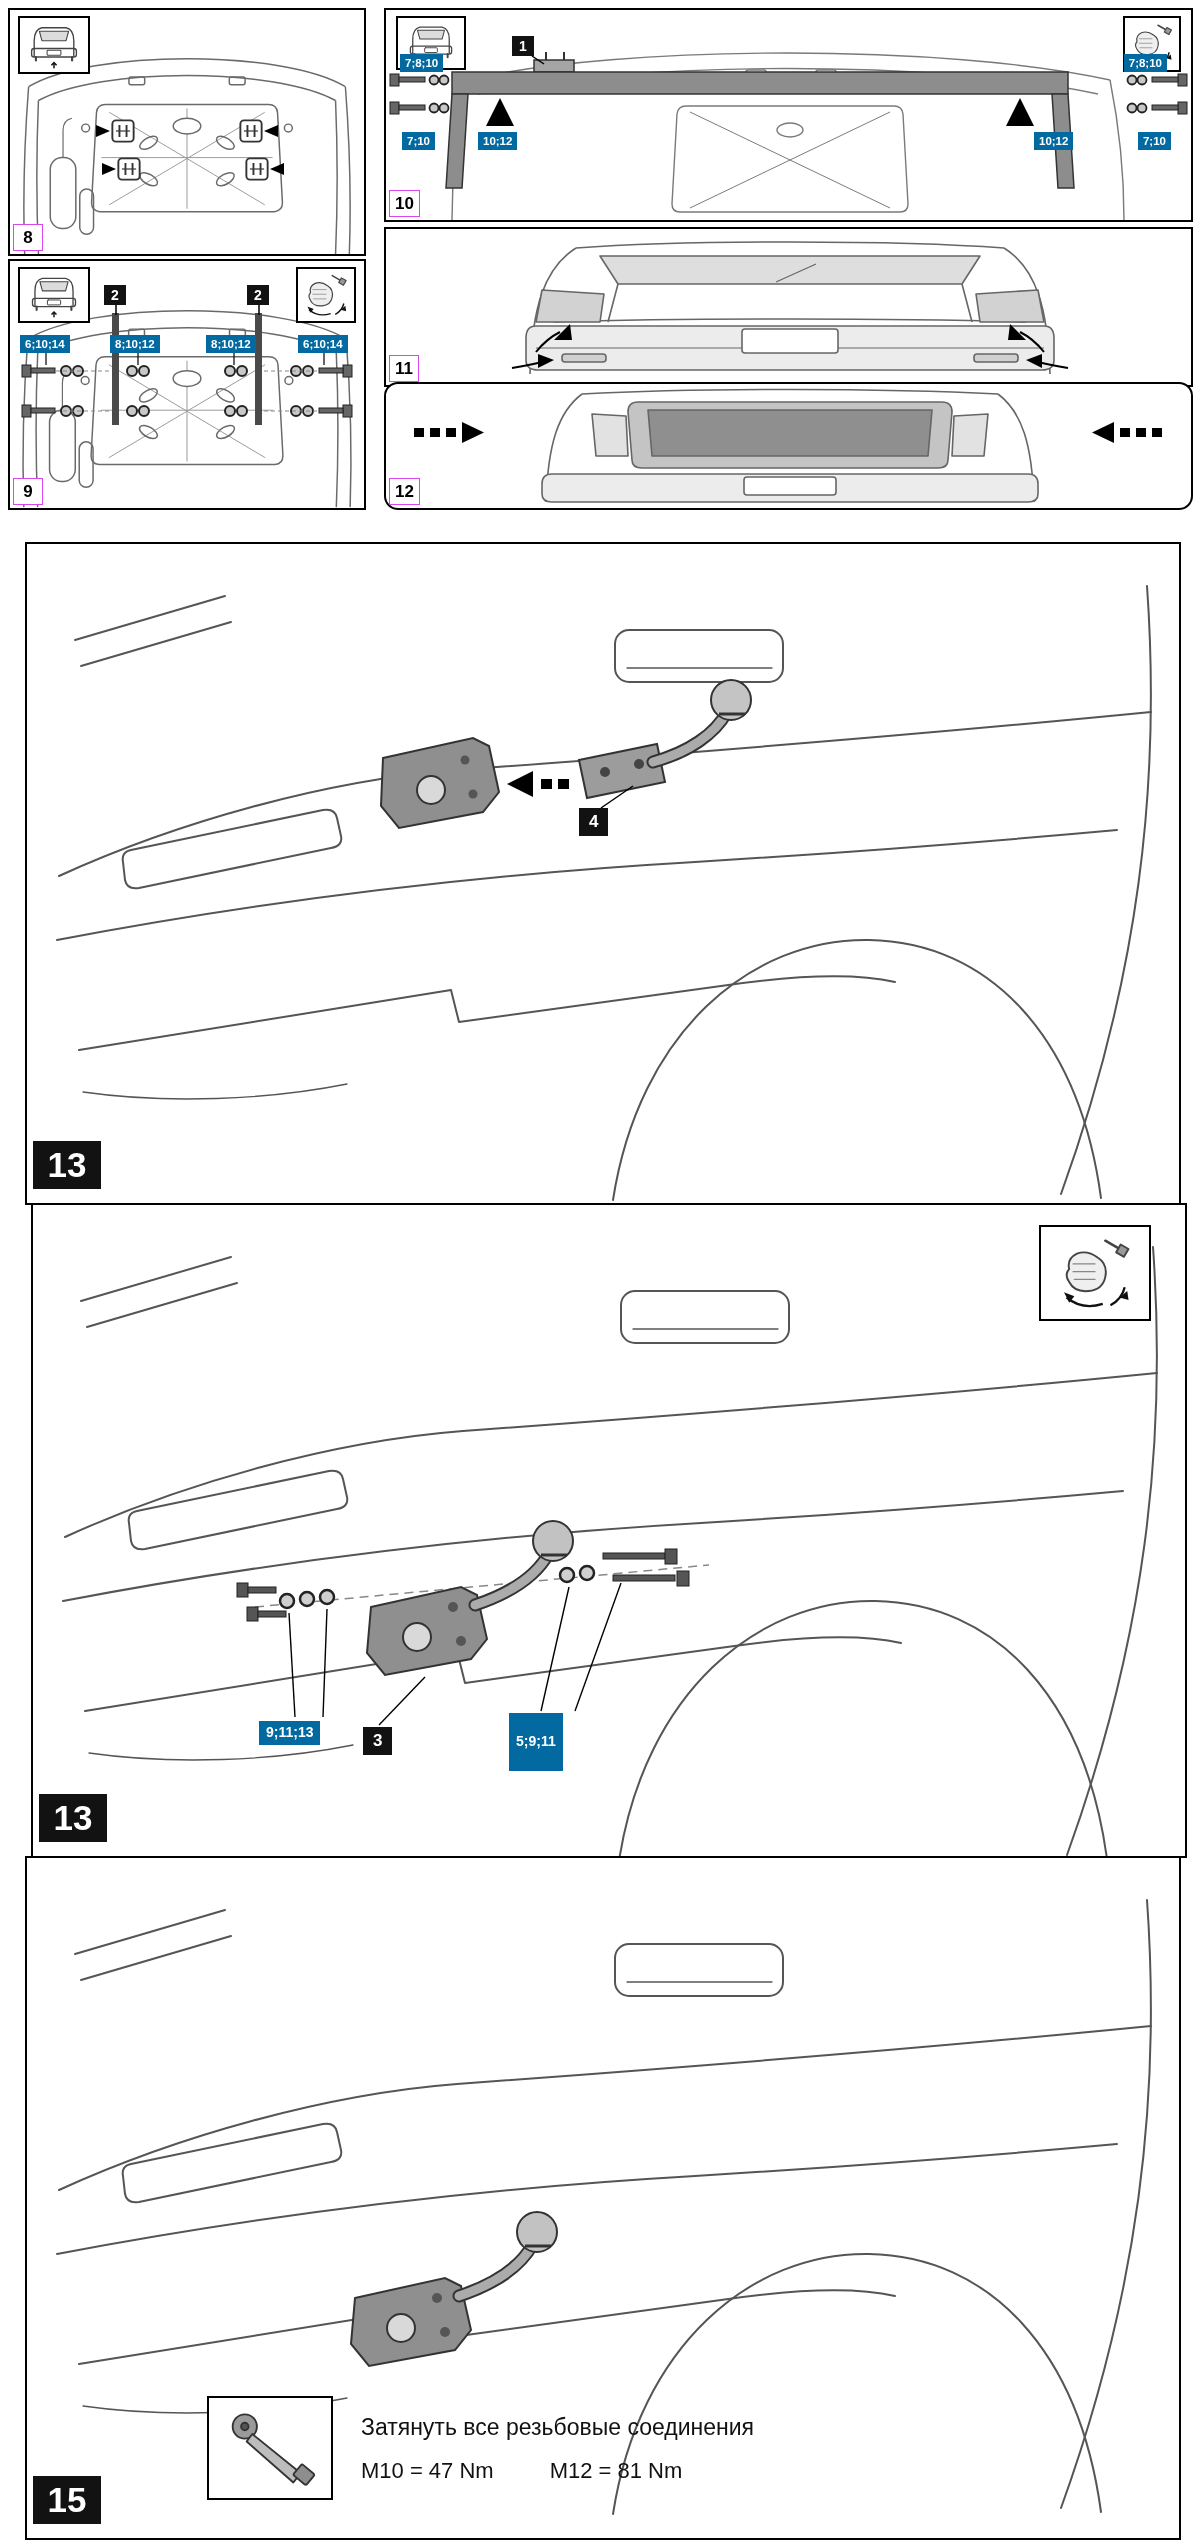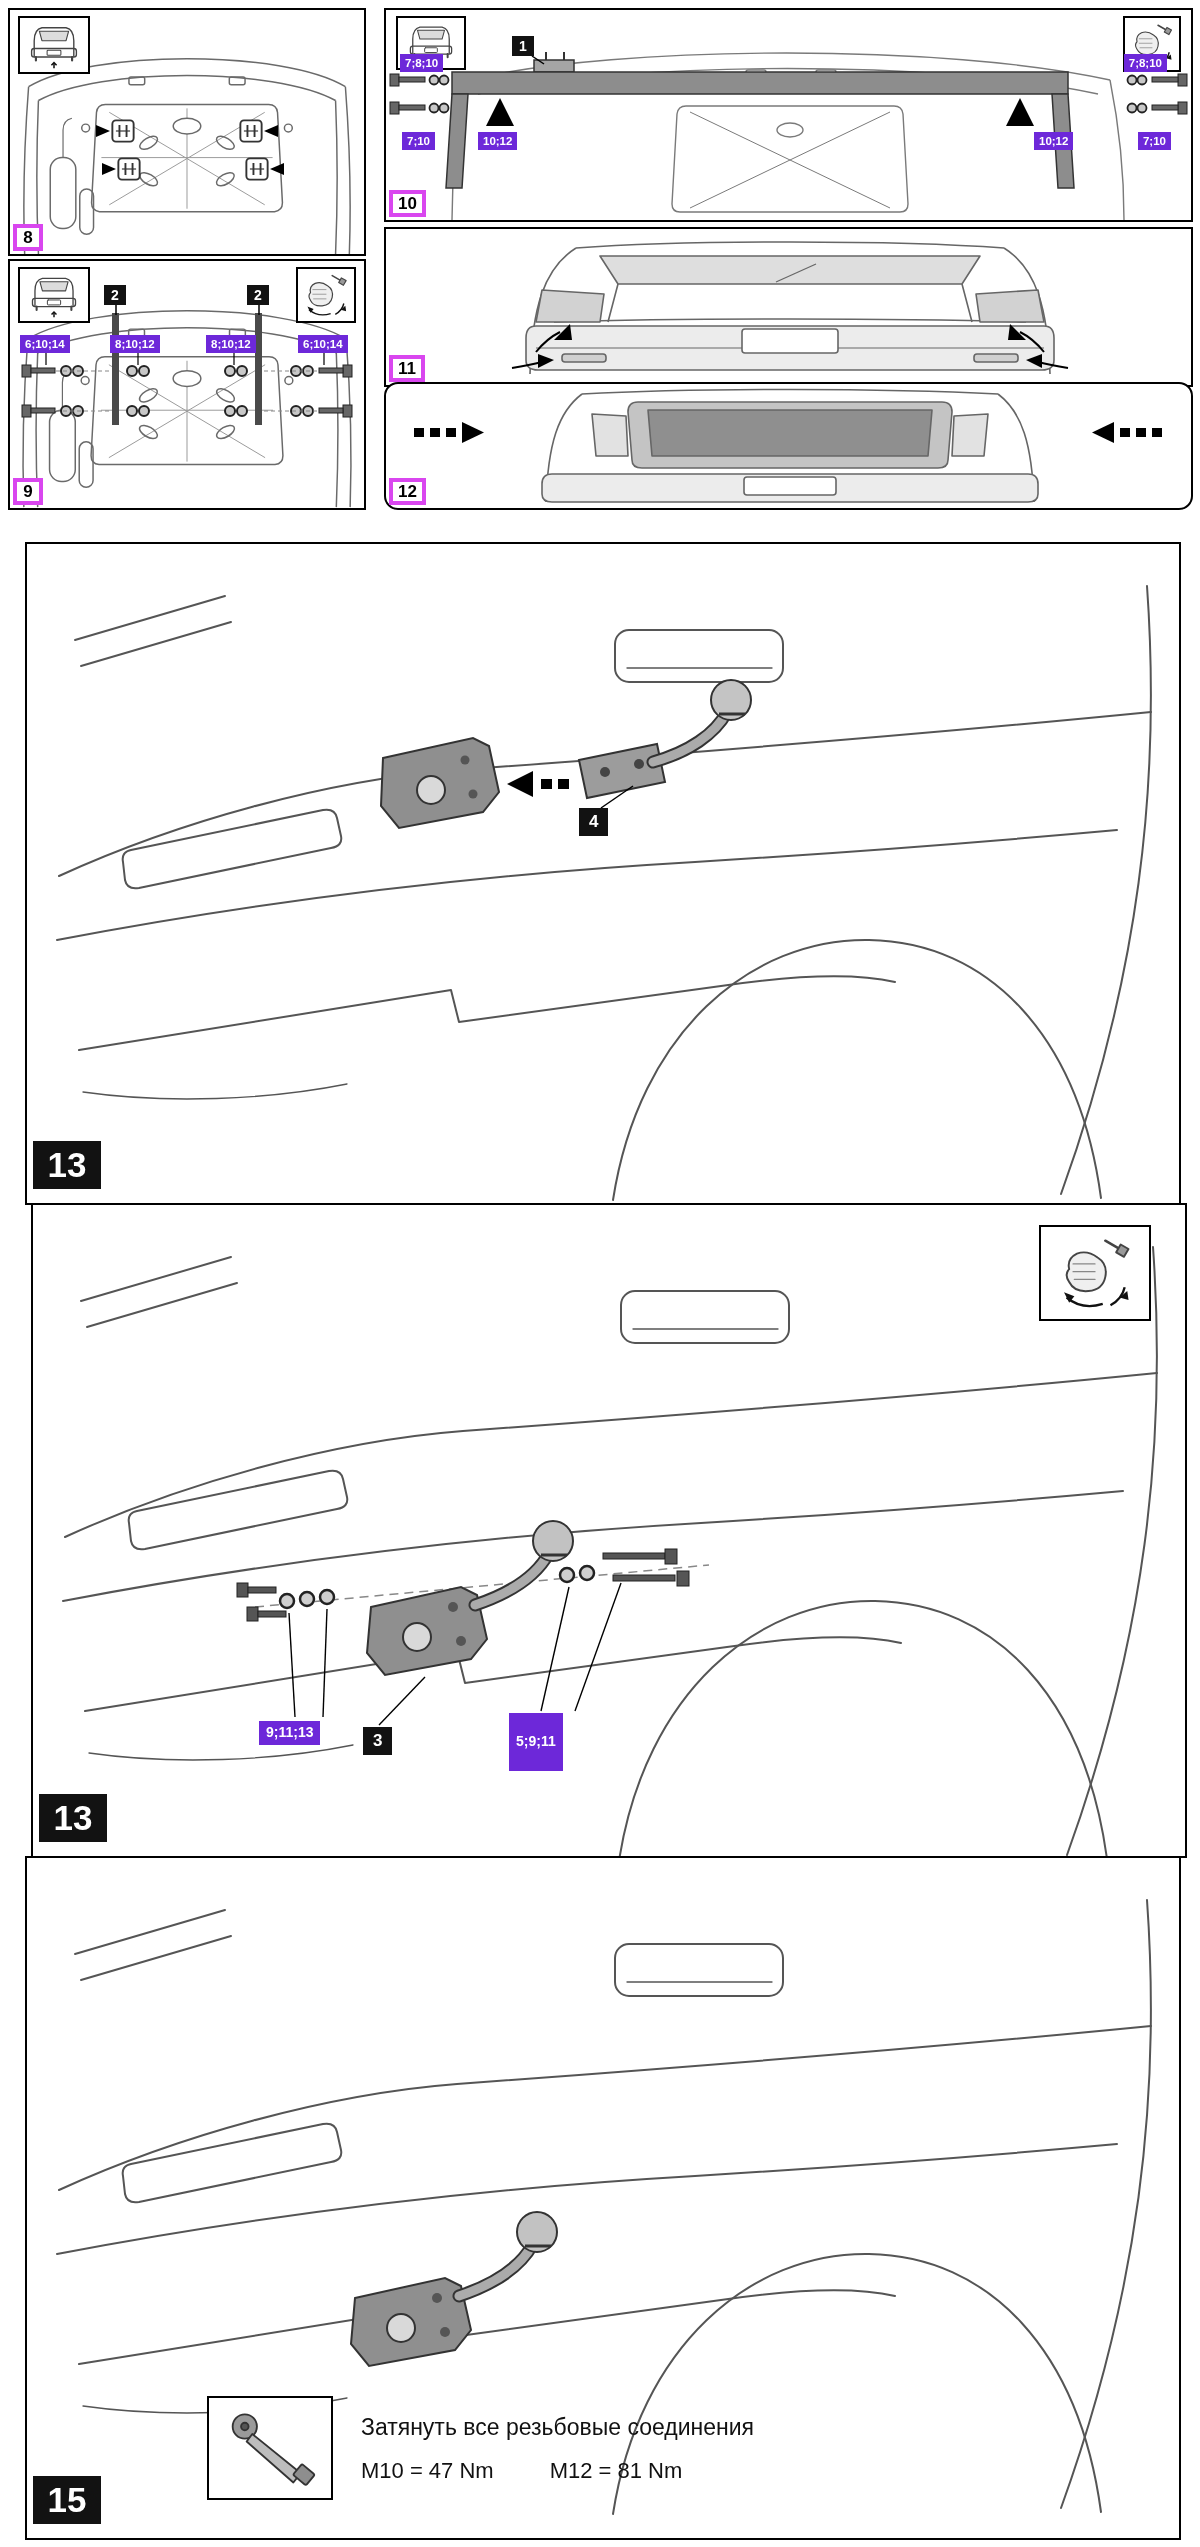--- a/index.html
+++ b/index.html
@@ -8,25 +8,25 @@
     position:relative; width:1200px; height:2547px; background:#fff;
     font-family:"Liberation Sans", sans-serif; overflow:hidden;
   }
   .panel { position:absolute; border:2px solid #000; background:#fff; }
   .panel > svg.art { position:absolute; left:0; top:0; width:100%; height:100%; display:block; }
   .inset { position:absolute; border:2px solid #000; background:#fff;
            display:flex; align-items:center; justify-content:center; z-index:3; }
   .inset svg { display:block; }
   .step-num { position:absolute; display:flex; align-items:center; justify-content:center;
               font-weight:bold; z-index:4; }
-  .step-num.light { left:3px; bottom:3px; border:4px solid #d946ef; background:#fff; color:#000;
+  .step-num.light { left:3px; bottom:3px; border:1px solid #d946ef; background:#fff; color:#000;
                     font-size:17px; height:27px; min-width:30px; padding:0 5px; }
   .step-num.dark  { left:6px; bottom:14px; background:#121212; color:#fff;
                     font-size:35px; width:68px; height:48px; }
-  .flabel { position:absolute; background:#6d28d9; color:#fff; font-size:11.5px; font-weight:bold;
+  .flabel { position:absolute; background:#0369a1; color:#fff; font-size:11.5px; font-weight:bold;
             padding:2px 5px; white-space:nowrap; line-height:1.25; z-index:4; }
   .callout { position:absolute; background:#121212; color:#fff; font-size:14px; font-weight:bold;
              padding:1px 7px; line-height:1.3; z-index:4; }
   .callout.big { font-size:17px; padding:3px 10px; }
   .torque-text { position:absolute; color:#111; font-weight:normal; z-index:4; }
   .torque-title { font-size:23px; }
   .torque-vals { font-size:22px; }
   .torque-vals .m10 { margin-right:56px; }
 </style>
 </head>

